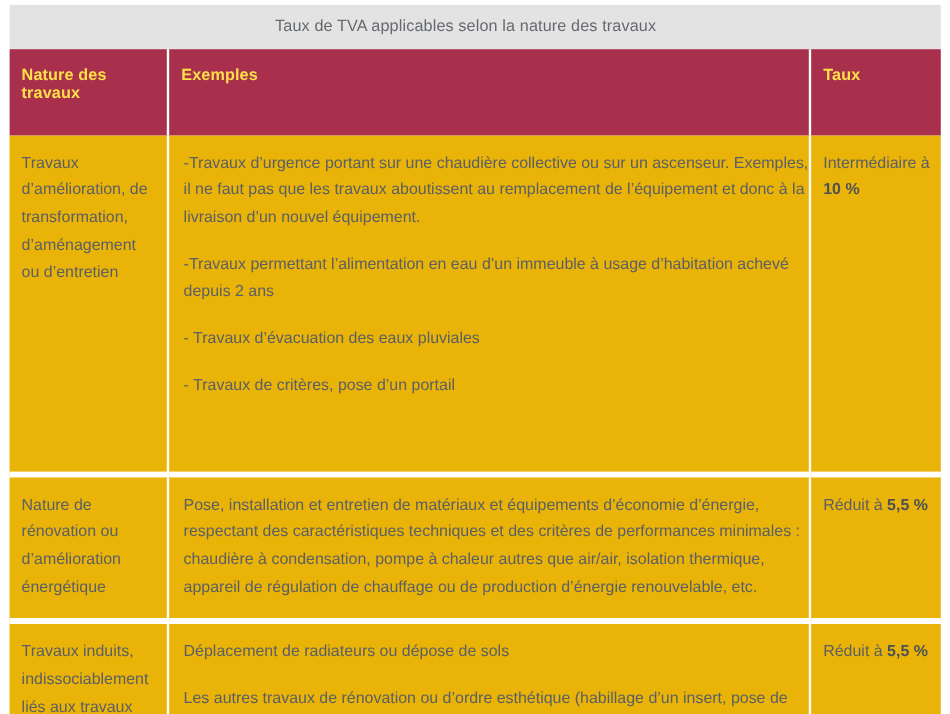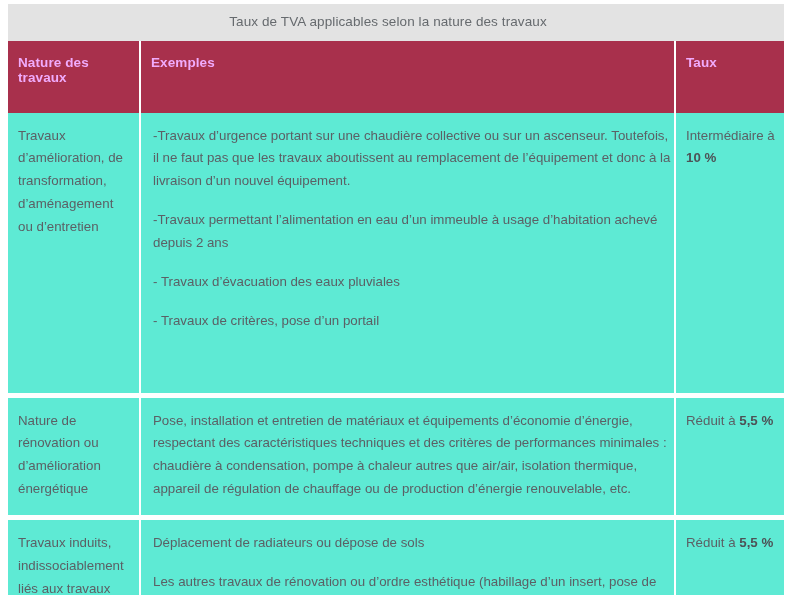--- a/index.html
+++ b/index.html
@@ -40,33 +40,33 @@
     border-spacing: 0;
     table-layout: fixed;
   }
 
   col.c-nature { width: 133px; }
   col.c-ex     { width: 535px; }
   col.c-taux   { width: 108px; }
 
   thead th {
     background: #a8304c;
-    color: #f0abfc;
+    color: #fde047;
     font-size: 13.5px;
     font-weight: bold;
     text-align: left;
     vertical-align: top;
     padding: 14px 10px 28px 10px;
     border-right: 2px solid #ffffff;
     letter-spacing: 0.1px;
   }
   thead th:last-child { border-right: none; }
 
   tbody td {
-    background: #5eead4;
+    background: #eab308;
     color: #5b6065;
     font-size: 13.3px;
     line-height: 1.72;
     vertical-align: top;
     padding: 12px 0 14px 12px;
     border-right: 2px solid #ffffff;
     border-bottom: 5px solid #ffffff;
   }
   tbody td:last-child { border-right: none; }
   tbody tr:last-child td { border-bottom: 1px solid #dddddd; }
@@ -104,21 +104,21 @@
         <th>Taux</th>
       </tr>
     </thead>
     <tbody>
 
       <tr>
         <td class="nature">
           <span class="txt">Travaux d’amélioration, de transformation, d’aménagement ou d’entretien</span>
         </td>
         <td class="examples">
-          <p>-Travaux d’urgence portant sur une chaudière collective ou sur un ascenseur. Toutefois, il ne faut pas que les travaux aboutissent au remplacement de l’équipement et donc à la livraison d’un nouvel équipement.</p>
+          <p>-Travaux d’urgence portant sur une chaudière collective ou sur un ascenseur. Exemples, il ne faut pas que les travaux aboutissent au remplacement de l’équipement et donc à la livraison d’un nouvel équipement.</p>
           <p>-Travaux permettant l’alimentation en eau d’un immeuble à usage d’habitation achevé depuis 2 ans</p>
           <p>- Travaux d’évacuation des eaux pluviales</p>
           <p>- Travaux de critères, pose d’un portail</p>
           <div class="tall-pad"></div>
         </td>
         <td class="taux">
           <span>Intermédiaire à </span><span class="rate">10 %</span>
         </td>
       </tr>
 

